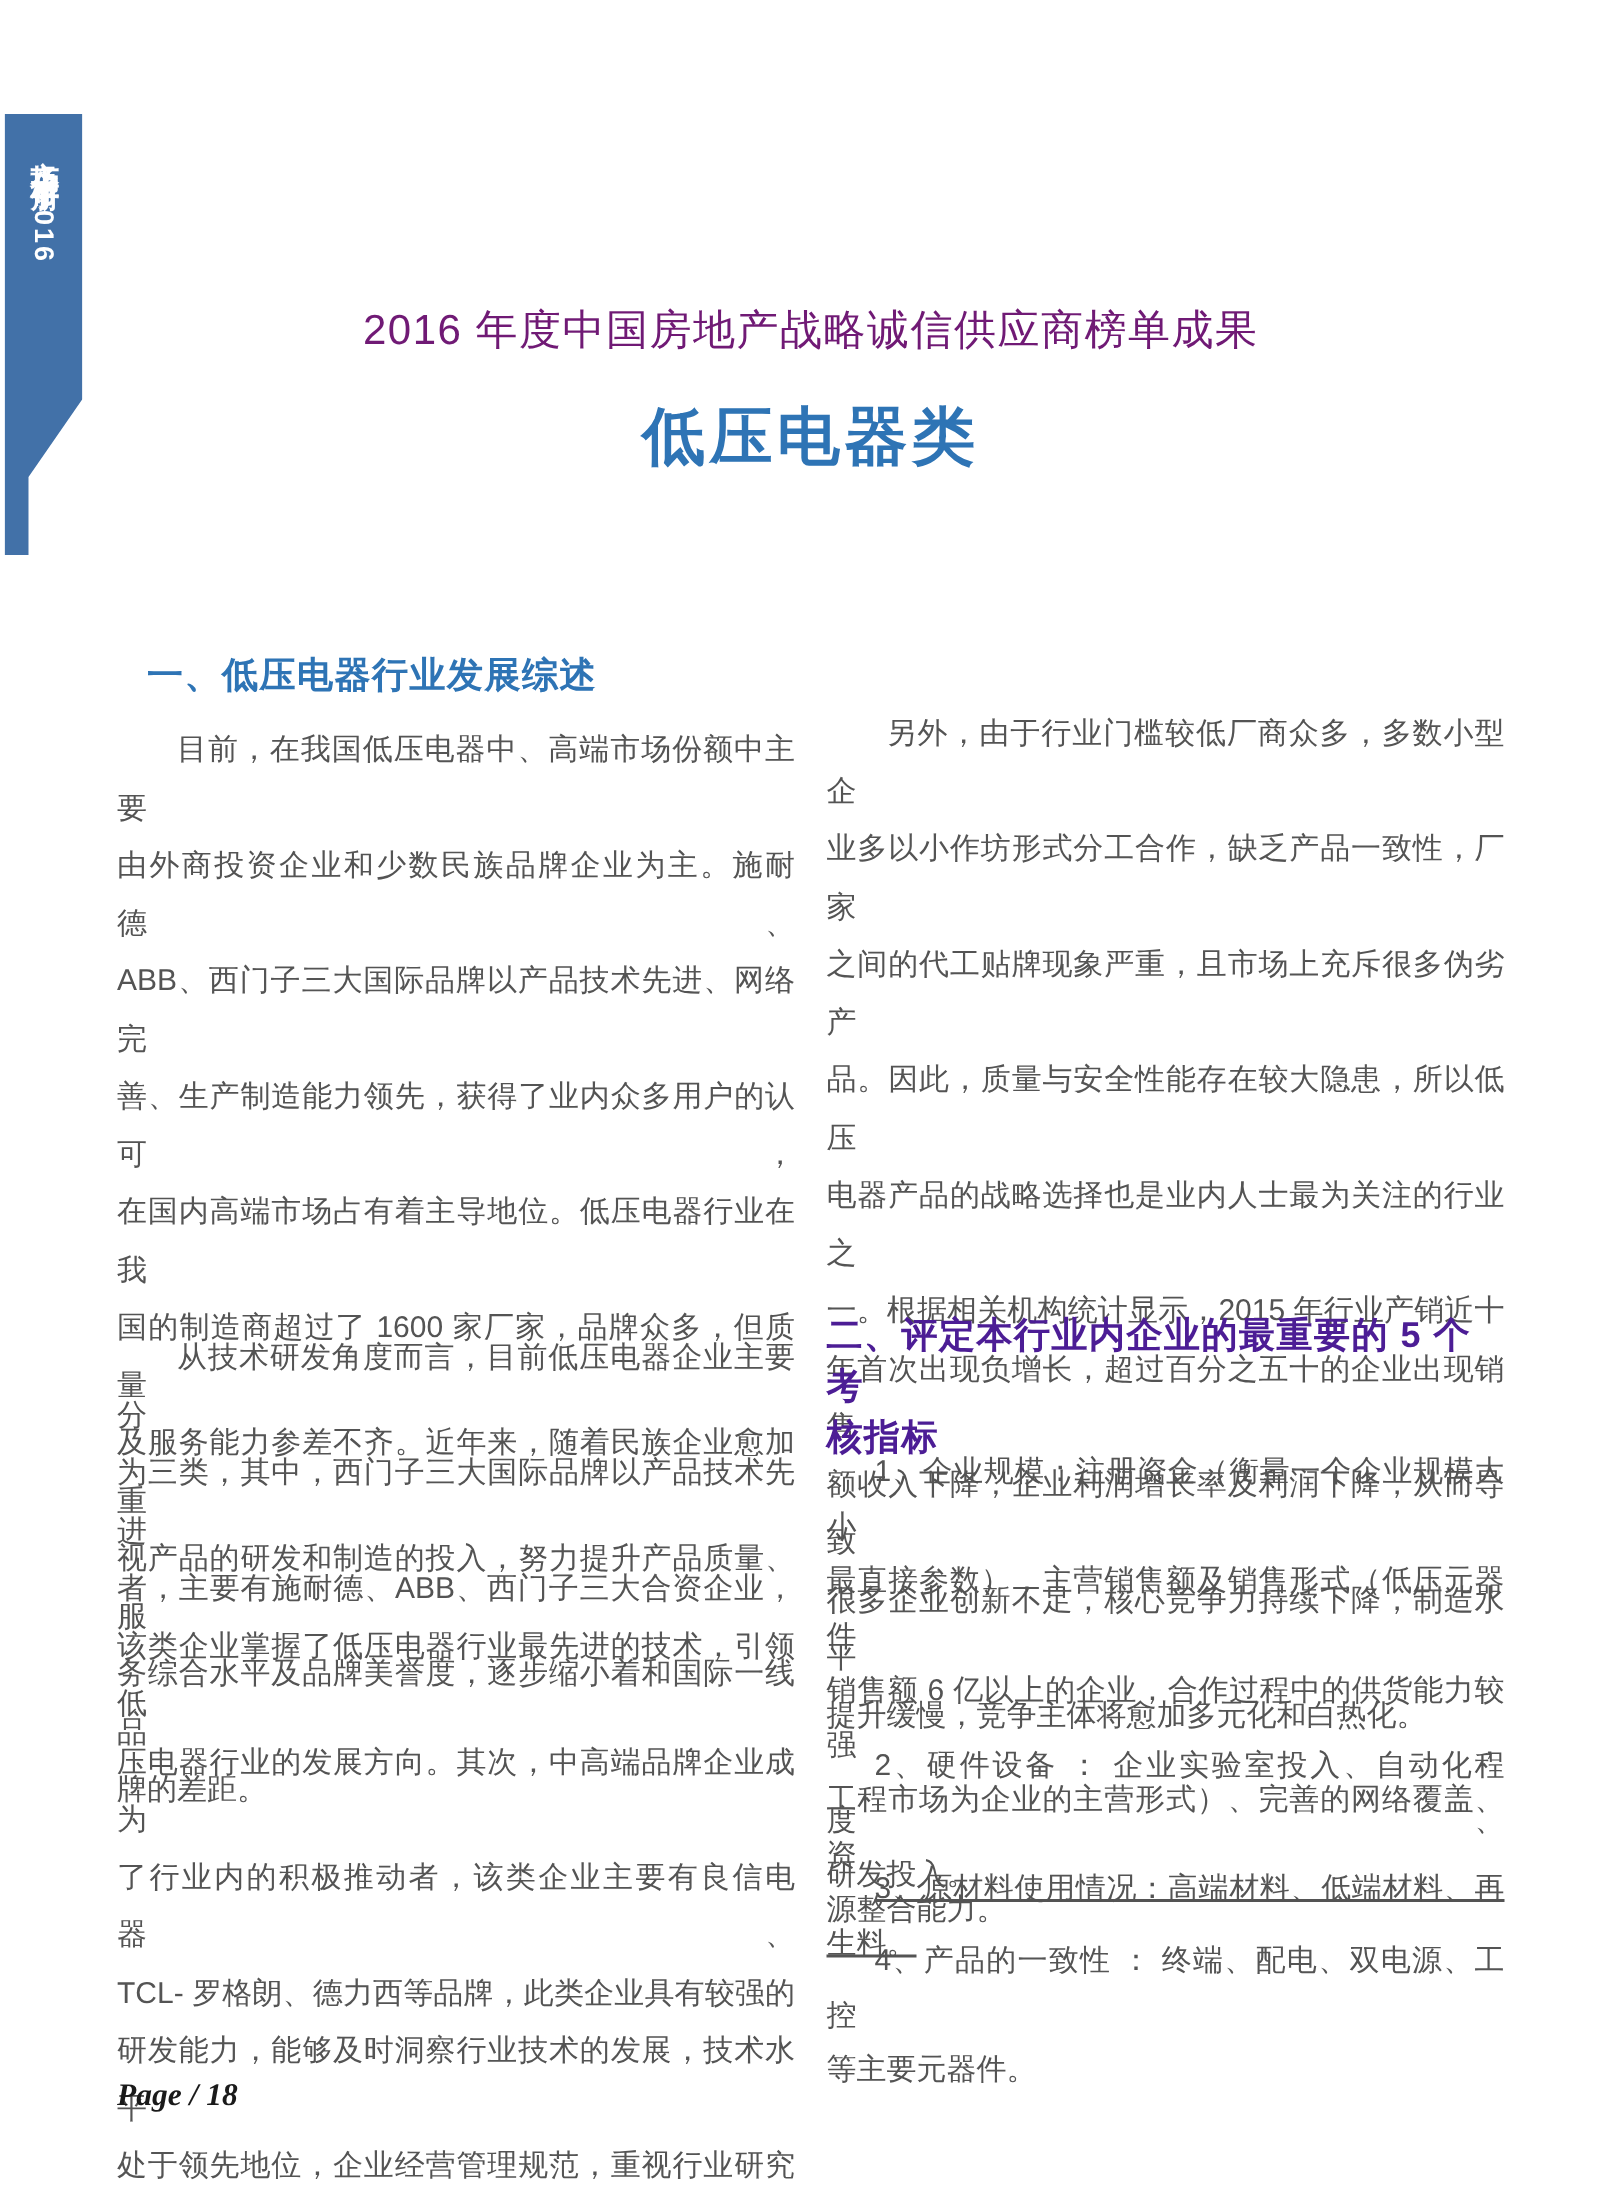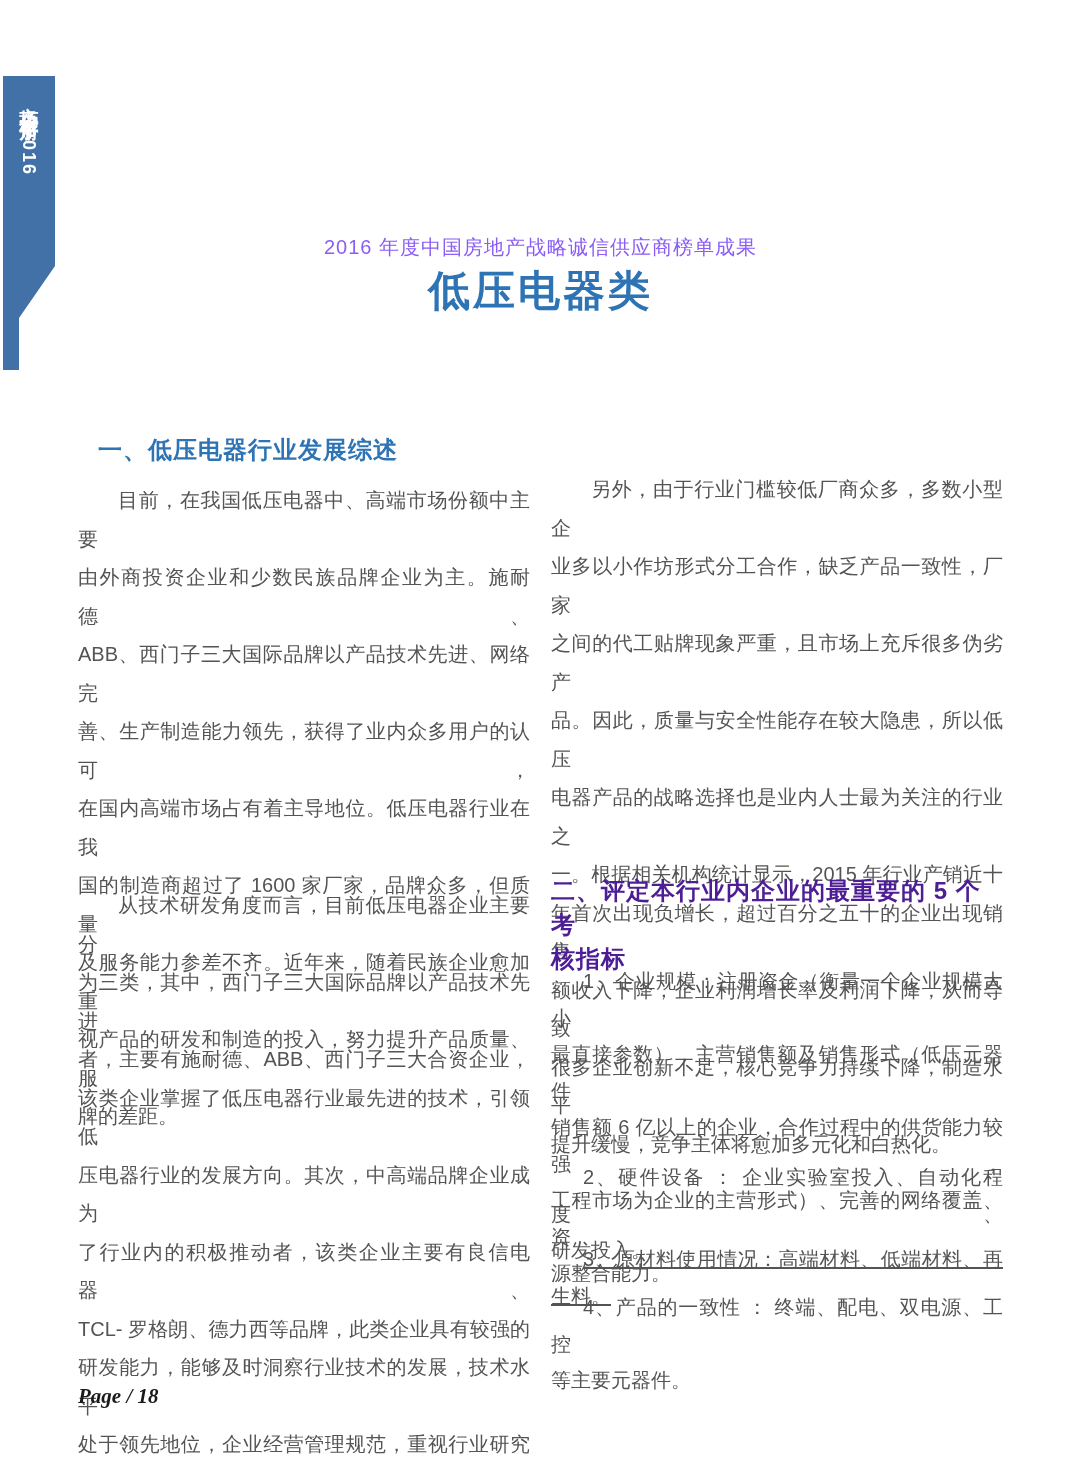--- a/index.html
+++ b/index.html
@@ -17,21 +17,21 @@
     writing-mode:vertical-lr; text-orientation:mixed;
     padding-top:16px; color:#ffffff; white-space:nowrap;
   }
   .ribbon-label { font-size:19px; font-weight:bold; letter-spacing:3px; }
   .ribbon-year  { font-size:18px; font-weight:bold; letter-spacing:2px; margin-top:14px; }
 
   
   .header { position:absolute; left:78px; top:0; width:925px; text-align:center; }
   .kicker {
     position:absolute; top:201px; left:0; width:100%;
-    font-size:20px; color:#8b5cf6; letter-spacing:1px; white-space:nowrap;margin-top:33px;
+    font-size:28px; color:#701a75; letter-spacing:1px; white-space:nowrap;
   }
   .big-title {
     position:absolute; top:263px; left:0; width:100%;
     font-size:42px; font-weight:bold; color:#2e74b5; letter-spacing:3px; white-space:nowrap;
   }
 
   
   .col { position:absolute; width:452px; }
   .col-left  { left:78px;  top:0; height:1459px; }
   .col-right { left:551px; top:0; height:1459px;margin-top:44px; }
@@ -88,20 +88,21 @@
     <div class="sec-heading h-left">一、低压电器行业发展综述</div>
     <div class="para p-left-1">
         <div class="line first">目前，在我国低压电器中、高端市场份额中主要</div>
         <div class="line">由外商投资企业和少数民族品牌企业为主。施耐德、</div>
         <div class="line">ABB、西门子三大国际品牌以产品技术先进、网络完</div>
         <div class="line">善、生产制造能力领先，获得了业内众多用户的认可，</div>
         <div class="line">在国内高端市场占有着主导地位。低压电器行业在我</div>
         <div class="line">国的制造商超过了 1600 家厂家，品牌众多，但质量</div>
         <div class="line">及服务能力参差不齐。近年来，随着民族企业愈加重</div>
         <div class="line">视产品的研发和制造的投入，努力提升产品质量、服</div>
+        <div class="line">务综合水平及品牌美誉度，逐步缩小着和国际一线品</div>
         <div class="line last">牌的差距。</div>
       </div>
     <div class="para p-left-2">
         <div class="line first">从技术研发角度而言，目前低压电器企业主要分</div>
         <div class="line">为三类，其中，西门子三大国际品牌以产品技术先进</div>
         <div class="line">者，主要有施耐德、ABB、西门子三大合资企业，</div>
         <div class="line">该类企业掌握了低压电器行业最先进的技术，引领低</div>
         <div class="line">压电器行业的发展方向。其次，中高端品牌企业成为</div>
         <div class="line">了行业内的积极推动者，该类企业主要有良信电器、</div>
         <div class="line">TCL- 罗格朗、德力西等品牌，此类企业具有较强的</div>

